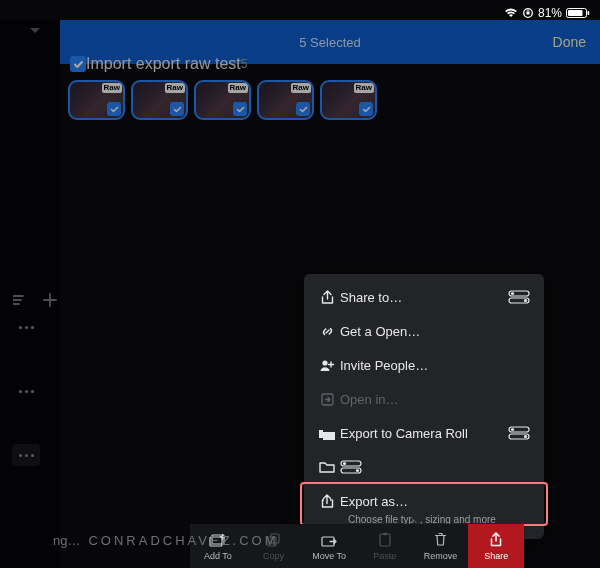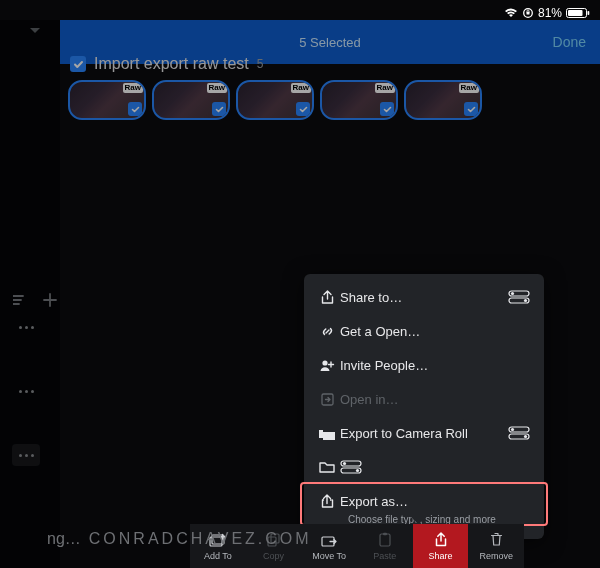--- a/index.html
+++ b/index.html
@@ -4,51 +4,51 @@
   <style>
     * { margin: 0; padding: 0; box-sizing: border-box; font-family: -apple-system, BlinkMacSystemFont, "Segoe UI", sans-serif; }
     body { width: 600px; height: 568px; background: #0b0b0f; color: #e8e8ea; overflow: hidden; position: relative; }
 
     
     .status-bar { position: absolute; top: 0; right: 0; height: 24px; display: flex; align-items: center; gap: 4px; padding: 2px 10px 0 0; font-size: 12px; color: #fff; }
     .status-bar svg { display: block; }
 
     
     .sel-bar { position: absolute; top: 20px; left: 60px; right: 0; height: 44px; background: #0f5fcf; display: flex; align-items: center; justify-content: center; }
-    .sel-bar .done { position: absolute; right: 14px; top: 0; bottom: 0; display: flex; align-items: center; font-size: 14px; color: #7dd3fc; }
+    .sel-bar .done { position: absolute; right: 14px; top: 0; bottom: 0; display: flex; align-items: center; font-size: 14px; color: #fef9c3; }
     .sel-bar .title { font-size: 13px; color: #cde8ff; }
 
     
-    .coll-row { position: absolute; top: 55px; left: 70px; display: flex; align-items: center; gap: 8px; }
+    .coll-row { position: absolute; top: 55px; left: 70px; display: flex; align-items: center; gap: 0; }
     .chk { width: 16px; height: 16px; border-radius: 3px; background: #2a86ff; display: flex; align-items: center; justify-content: center; }
     .chk svg { display: block; }
     .coll-count { font-size: 12px; color: #9aa0a6; }
 
     
     .thumbs { position: absolute; top: 80px; left: 68px; display: flex; gap: 6px; }
-    .thumb { width: 78px; height: 40px; position: relative; border: 2px solid #2a86ff; background: linear-gradient(135deg, #2b2230 0%, #3a2d3e 35%, #523a47 55%, #3b3136 100%); border-radius: 14px; overflow: hidden; }
+    .thumb { width: 57px; height: 40px; position: relative; border: 2px solid #2a86ff; background: linear-gradient(135deg, #2b2230 0%, #3a2d3e 35%, #523a47 55%, #3b3136 100%); border-radius: 9px; overflow: hidden; }
     .thumb .raw-badge { position: absolute; top: 1px; right: 1px; background: #fff; color: #000; font-size: 8px; font-weight: 700; padding: 0 2px; border-radius: 2px; line-height: 10px; }
     .thumb .sel-tick { position: absolute; bottom: 2px; right: 2px; width: 14px; height: 14px; border-radius: 3px; background: #2a86ff; display: flex; align-items: center; justify-content: center; }
 
     
     .left-tools { position: absolute; bottom: 260px; left: 12px; display: flex; gap: 14px; color: #606368; align-items: center; }
     .left-item { width: 16px; height: 16px; display: flex; align-items: center; justify-content: center; }
 
     
     .left-strip { position: absolute; left: 0; top: 20px; bottom: 0; width: 60px; background: #060609; }
     .left-strip::before { content: ""; position: absolute; left: 30px; top: 8px; width: 0; height: 0; border-left: 5px solid transparent; border-right: 5px solid transparent; border-top: 5px solid #5c6166; }
 
     .dots-vert { position: absolute; left: 12px; width: 28px; height: 22px; background: #17181b; border-radius: 4px; display: flex; align-items: center; justify-content: center; gap: 3px; flex-direction: row;}
     .dots-vert span { width: 3px; height: 3px; background: #8a8d91; border-radius: 50%; display: block; }
     .dots1 { top: 316px; background: transparent; }
     .dots2 { top: 380px; background: transparent; }
     .dots3 { top: 444px; }
 
     
-    .wm { position: absolute; bottom: 20px; left: 8px; font-size: 16px; letter-spacing: 3px; color: #6e7074; padding-left: 39px; }
+    .wm { position: absolute; bottom: 20px; left: 14px; font-size: 13px; letter-spacing: 3px; color: #6e7074; padding-left: 39px; }
 
     
     .share-menu { position: absolute; right: 56px; top: 274px; width: 240px; background: #222428; border-radius: 6px; box-shadow: 0 4px 20px rgba(0,0,0,0.6); padding: 6px 0; }
     .mi { display: flex; align-items: center; padding: 8px 14px; gap: 4px; font-size: 13px; position: relative; }
     .mi .label { flex: 1; }
     .mi.disabled { color: #5f6368; }
     .mi .toggle { width: 22px; height: 14px; }
     .mi .icon { width: 18px; height: 18px; display: flex; align-items: center; justify-content: center; }
     .mi .icon svg { display: block; }
     .sub { padding: 0 14px 8px 44px; font-size: 10px; color: #9a9ea4; margin-top: -4px; }
@@ -304,33 +304,33 @@
   </div>
   <div class="tb-btn paste disabled">
     <span class="icon">
         <svg width="14" height="15" viewBox="0 0 14 15">
           <rect x="2" y="2" width="10" height="12" rx="1.5" fill="none" stroke="#4d5054" stroke-width="1.2"></rect>
           <rect x="5" y="0.8" width="4" height="2.4" rx="1" fill="#4d5054"></rect>
         </svg>
       </span>
     <span>Paste</span>
   </div>
+  <div class="tb-btn">
+    <span class="icon">
+        <svg width="13" height="15" viewBox="0 0 13 15">
+          <path d="M1.5 3.5 H11.5 M3 3.5 L3.7 13 H9.3 L10 3.5 M5 1.5 H8 V3.5" stroke="#b5b8bd" stroke-width="1.2" fill="none" stroke-linejoin="round" stroke-linecap="round"></path>
+        </svg>
+      </span>
+    <span>Remove</span>
+  </div>
   <div class="tb-btn active">
     <span class="icon">
         <svg width="14" height="15" viewBox="0 0 14 15">
           <path d="M7 1 L3.8 4.2 M7 1 L10.2 4.2 M7 1 V9 M2.5 7 V13.5 H11.5 V7" stroke="#fff" stroke-width="1.5" fill="none" stroke-linecap="round" stroke-linejoin="round"></path>
         </svg>
       </span>
     <span>Share</span>
-  </div>
-  <div class="tb-btn">
-    <span class="icon">
-        <svg width="13" height="15" viewBox="0 0 13 15">
-          <path d="M1.5 3.5 H11.5 M3 3.5 L3.7 13 H9.3 L10 3.5 M5 1.5 H8 V3.5" stroke="#b5b8bd" stroke-width="1.2" fill="none" stroke-linejoin="round" stroke-linecap="round"></path>
-        </svg>
-      </span>
-    <span>Remove</span>
   </div>
 </div>
 
 <span class="wm">
   <span style="letter-spacing:0; color:#6e7074; margin-right:8px;">ng…</span><span>CONRADCHAVEZ.COM</span>
 </span>
 
 </body></html>

